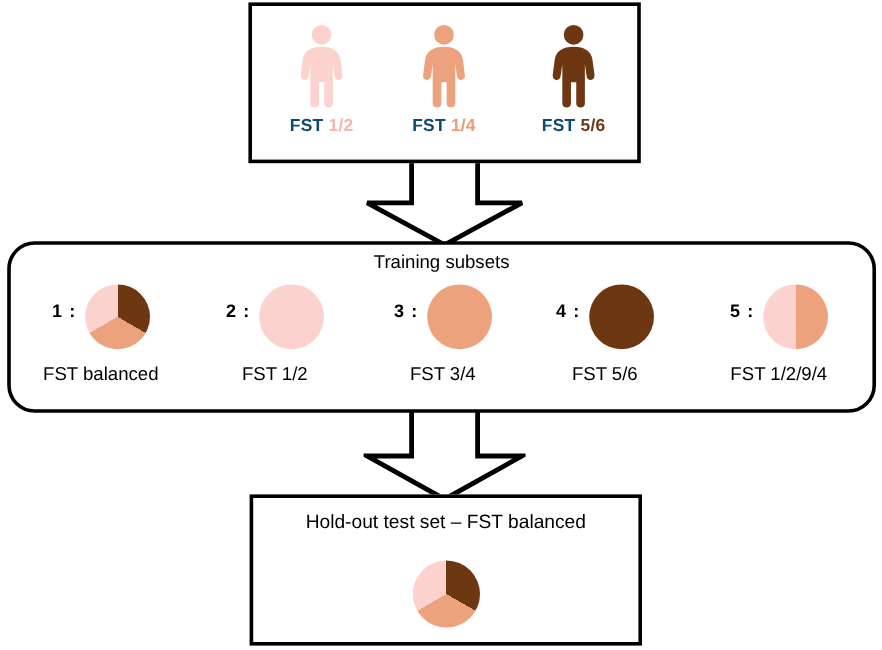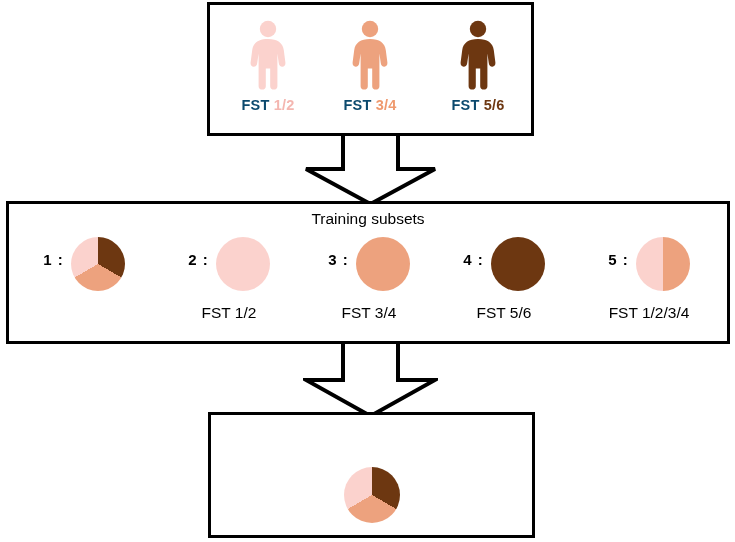--- a/index.html
+++ b/index.html
@@ -30,21 +30,21 @@
   .fst-label{
     margin-top:7px;
     font-size:14.5px;font-weight:bold;letter-spacing:.2px;
     white-space:nowrap;
   }
   .fst-label .k{color:#0c4a6e;}
   
   .arrow{position:absolute;z-index:1;}
   .arrow svg{display:block;}
   
-  #middle-box{left:6px;top:201px;width:724px;height:143px;}
+  #middle-box{left:6px;top:201px;width:724px;height:143px;border-radius:23px;}
   #training-subsets-title{
     position:absolute;left:0;right:0;top:6px;text-align:center;
     font-size:15.5px;
   }
   .subset{
     position:absolute;top:33px;width:140px;
     display:flex;flex-direction:column;align-items:center;
   }
   .subset-row{
     display:flex;align-items:flex-start;justify-content:center;
@@ -92,21 +92,21 @@
     <div class="person">
       <svg viewBox="0 0 44 70" xmlns="http://www.w3.org/2000/svg" aria-hidden="true">
         <g fill="#eda27e">
           <circle cx="22" cy="9" r="8.2"></circle>
           <path d="M22 19 C12.6 19 7.2 22.8 6.2 30.2 L4.6 42.6 C4.3 45.2 5.8 46.6 7.6 46.7 C9.4 46.8 10.9 45.6 11.2 43.3 L12.6 33.5 L12.6 49 L12.6 66.2 C12.6 68.4 14.1 69.6 16.2 69.6 C18.3 69.6 19.8 68.4 19.8 66.2 L19.8 48.5 L24.2 48.5 L24.2 66.2 C24.2 68.4 25.7 69.6 27.8 69.6 C29.9 69.6 31.4 68.4 31.4 66.2 L31.4 49 L31.4 33.5 L32.8 43.3 C33.1 45.6 34.6 46.8 36.4 46.7 C38.2 46.6 39.7 45.2 39.4 42.6 L37.8 30.2 C36.8 22.8 31.4 19 22 19 Z"></path>
         </g>
       </svg>
     </div>
     <div class="fst-label">
       <span class="k">FST</span>
-      <span style="color:#ef9a6f;">3/4</span>
+      <span style="color:#ef9a6f;">1/4</span>
     </div>
   </div>
 
   <div class="fst-group" style="left:218px;width:100px;">
     <div class="person">
       <svg viewBox="0 0 44 70" xmlns="http://www.w3.org/2000/svg" aria-hidden="true">
         <g fill="#6d3711">
           <circle cx="22" cy="9" r="8.2"></circle>
           <path d="M22 19 C12.6 19 7.2 22.8 6.2 30.2 L4.6 42.6 C4.3 45.2 5.8 46.6 7.6 46.7 C9.4 46.8 10.9 45.6 11.2 43.3 L12.6 33.5 L12.6 49 L12.6 66.2 C12.6 68.4 14.1 69.6 16.2 69.6 C18.3 69.6 19.8 68.4 19.8 66.2 L19.8 48.5 L24.2 48.5 L24.2 66.2 C24.2 68.4 25.7 69.6 27.8 69.6 C29.9 69.6 31.4 68.4 31.4 66.2 L31.4 49 L31.4 33.5 L32.8 43.3 C33.1 45.6 34.6 46.8 36.4 46.7 C38.2 46.6 39.7 45.2 39.4 42.6 L37.8 30.2 C36.8 22.8 31.4 19 22 19 Z"></path>
         </g>
@@ -126,20 +126,21 @@
 </div>
 
 <div class="box" id="middle-box">
   <div id="training-subsets-title">Training subsets</div>
 
   <div class="subset" style="left:5px;">
     <div class="subset-row">
       <span class="subset-index">1 :</span>
       <span class="pie" style="background:conic-gradient(#6d3711 0deg 120deg, #eda27e 120deg 240deg, #fbd2cd 240deg 360deg);"></span>
     </div>
+    <div class="subset-caption">FST balanced</div>
   </div>
 
   <div class="subset" style="left:150px;">
     <div class="subset-row">
       <span class="subset-index">2 :</span>
       <span class="pie" style="background:conic-gradient(#fbd2cd 0deg 360deg);"></span>
     </div>
     <div class="subset-caption">FST 1/2</div>
   </div>
 
@@ -157,25 +158,26 @@
       <span class="pie" style="background:conic-gradient(#6d3711 0deg 360deg);"></span>
     </div>
     <div class="subset-caption">FST 5/6</div>
   </div>
 
   <div class="subset" style="left:570px;">
     <div class="subset-row">
       <span class="subset-index">5 :</span>
       <span class="pie" style="background:conic-gradient(#eda27e 0deg 180deg, #fbd2cd 180deg 360deg);"></span>
     </div>
-    <div class="subset-caption">FST 1/2/3/4</div>
+    <div class="subset-caption">FST 1/2/9/4</div>
   </div>
 </div>
 
 <div class="arrow" id="arrow-2" style="left:303px;top:340px;">
   <svg width="135" height="80" viewBox="0 0 135 80" xmlns="http://www.w3.org/2000/svg">
     <polygon points="40,0 95,0 95,40 132,40 67.5,76 3,40 40,40" fill="#ffffff" stroke="#000000" stroke-width="4" stroke-linejoin="miter"></polygon>
   </svg>
 </div>
 
 <div class="box" id="bottom-box">
+  <div id="holdout-title">Hold-out test set – FST balanced</div>
   <div id="holdout-pie" style="background:conic-gradient(#6d3711 0deg 120deg, #eda27e 120deg 240deg, #fbd2cd 240deg 360deg);"></div>
 </div>
 
 </body></html>

